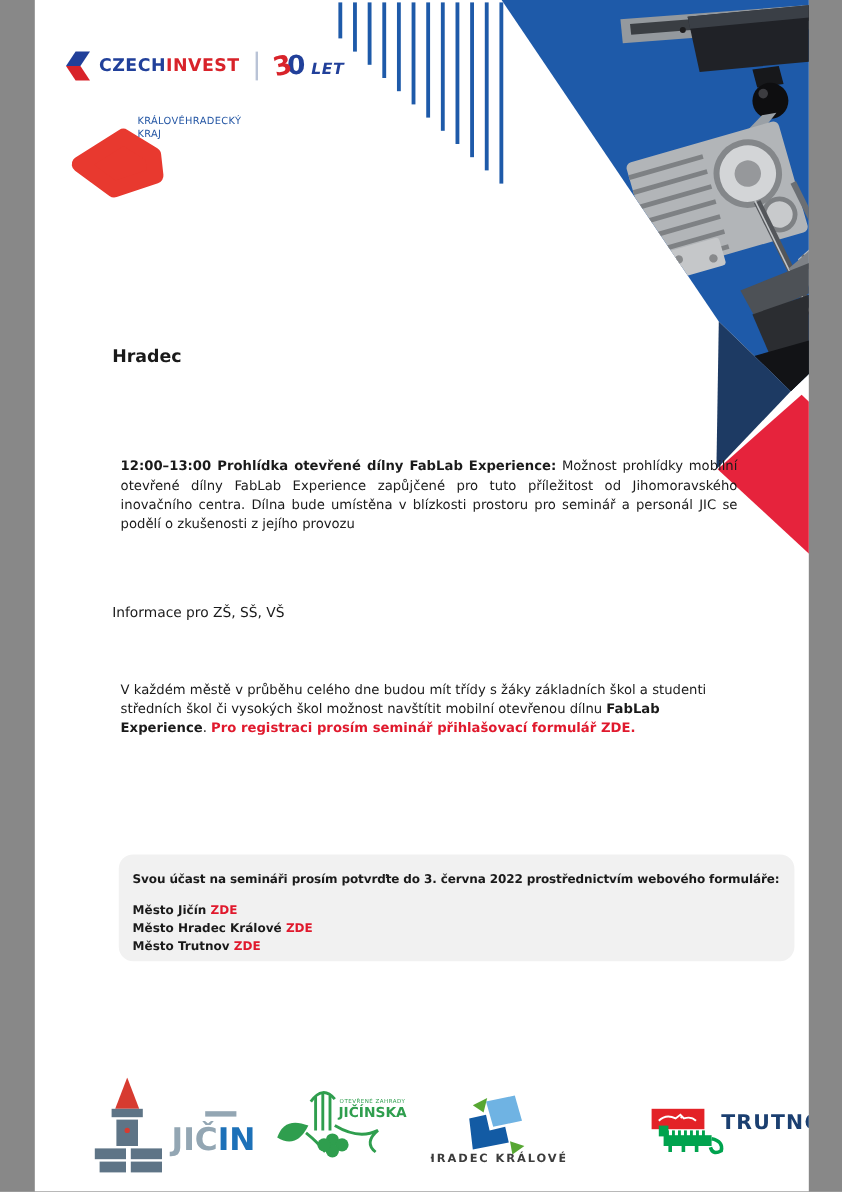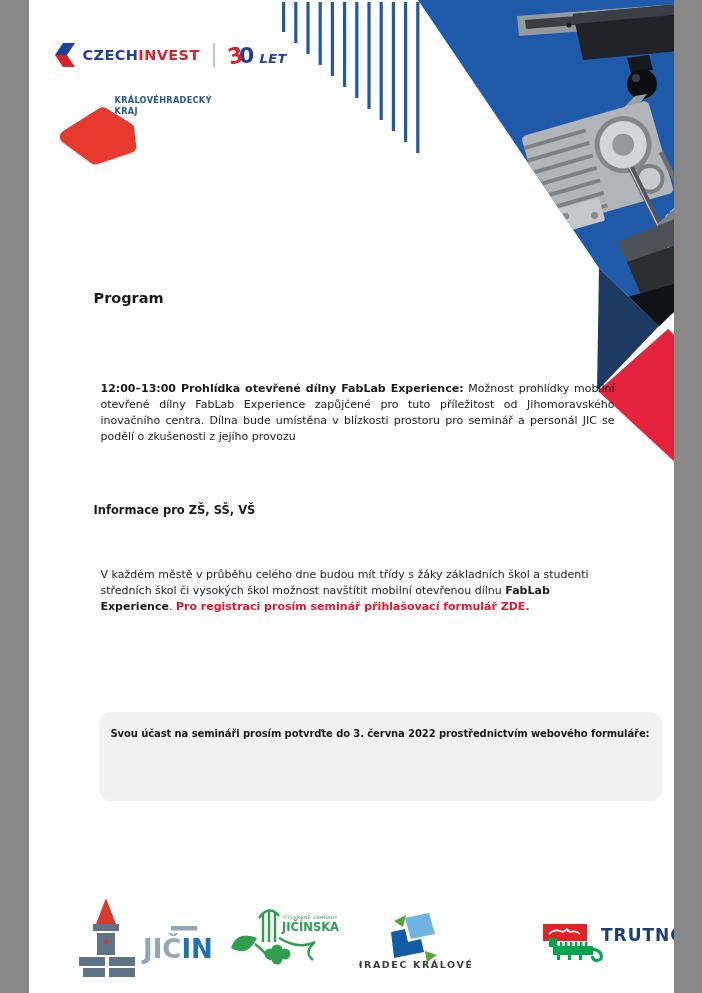--- a/index.html
+++ b/index.html
@@ -11,27 +11,27 @@
   
   .ci-row{left:25px;top:38px;display:flex;align-items:center;gap:7px;height:34px;}
   .ci-word{font-size:14.5px;font-weight:bold;letter-spacing:.4px;white-space:nowrap;}
   .ci-word .czech{color:var(--brand-blue,#21409a);}
   .ci-word .invest{color:var(--brand-red,#d8232a);}
   .ci-div{width:2px;height:24px;background:#b9c3d6;margin:0 6px;}
   .thirty{display:flex;align-items:baseline;}
   .thirty .n3{color:var(--brand-red,#d8232a);font-size:22px;font-weight:bold;transform:rotate(-14deg);display:inline-block;}
   .thirty .n0{color:var(--brand-blue,#21409a);font-size:22px;font-weight:bold;margin-left:-4px;display:inline-block;}
   .thirty .let{color:var(--brand-blue,#21409a);font-size:13px;font-weight:bold;margin-left:5px;letter-spacing:.5px;font-style:italic;}
-  .khk-text{left:86px;top:95px;color:#2456a4;font-size:8.2px;font-weight:bold;letter-spacing:.3px;line-height:11px;}
+  .khk-text{left:86px;top:95px;color:#2456a4;font-size:8.2px;font-weight:normal;letter-spacing:.3px;line-height:11px;}
   
   .h-program{left:65px;top:290px;font-size:14.5px;font-weight:bold;}
   .para{left:72px;width:514px;font-size:11px;line-height:16px;text-align:justify;}
   .p1{top:330px;}
   .p2{top:370px;}
-  .h-info{left:65px;top:503px;font-size:11.5px;font-weight:bold;}
+  .h-info{left:65px;top:503px;font-size:11.5px;font-weight:normal;}
   .p3{left:72px;top:556px;width:517px;font-size:11px;line-height:16px;text-align:left;}
   .red-cta{color:var(--link-red,#e0192d);font-weight:bold;}
   a.zde{color:var(--link-red,#e0192d);font-weight:bold;cursor:pointer;}
   .graybox{left:70px;top:712px;width:563px;height:89px;background:var(--box-bg,#f1f1f1);box-sizing:border-box;padding:16px 8px 0 12px;border-radius:12px;}
   .graybox .title{font-size:10px;font-weight:bold;white-space:nowrap;letter-spacing:-.1px;}
   .graybox .cities{margin-top:13px;font-size:10px;font-weight:bold;line-height:15px;}
   
   .logo{position:absolute;}
   svg text{font-family:"DejaVu Sans","Liberation Sans",sans-serif;}
 </style>
@@ -126,35 +126,43 @@
   </div>
 
   <svg class="abs" style="left:26px;top:98px;" width="86" height="72" viewBox="0 0 90 74">
     <path d="M12,40 L50,16 L76,32 L78,50 L42,62 Z" fill="var(--khk-red,#e8392f)" stroke="var(--khk-red,#e8392f)" stroke-width="14" stroke-linejoin="round"></path>
   </svg>
   <div class="abs khk-text">
     <div>KRÁLOVÉHRADECKÝ</div>
     <div>KRAJ</div>
   </div>
 
-  <div class="abs h-program">Program</div>
+  <div class="abs h-program">Hradec</div>
 
 
   <p class="abs para p2"><b>12:00–13:00 Prohlídka otevřené dílny FabLab Experience:</b>
     <span>Možnost prohlídky mobilní otevřené dílny FabLab Experience zapůjčené pro tuto příležitost od Jihomoravského inovačního centra. Dílna bude umístěna v blízkosti prostoru pro seminář a personál JIC se podělí o zkušenosti z jejího provozu</span></p>
 
   <div class="abs h-info">Informace pro ZŠ, SŠ, VŠ</div>
 
   <p class="abs p3"><span>V každém městě v průběhu celého dne budou mít třídy s žáky základních škol a studenti středních škol či vysokých škol možnost navštítit mobilní otevřenou dílnu</span>
     <b>FabLab Experience</b><span>.</span>
     <span class="red-cta"><span>Pro registraci prosím seminář přihlašovací formulář</span>
       <a class="zde">ZDE</a><span>.</span></span></p>
 
   <div class="abs graybox">
     <div class="title">Svou účast na semináři prosím potvrďte do 3. června 2022 prostřednictvím webového formuláře:</div>
+    <div class="cities">
+      <div><b>Město Jičín</b>
+        <a class="zde">ZDE</a></div>
+      <div><b>Město Hradec Králové</b>
+        <a class="zde">ZDE</a></div>
+      <div><b>Město Trutnov</b>
+        <a class="zde">ZDE</a></div>
+    </div>
   </div>
 
   <svg class="logo" style="left:42px;top:898px;" width="150" height="80" viewBox="0 0 150 80">
     <polygon points="35,0 25,26 45,26" fill="#d73b30"></polygon>
     <rect x="22" y="26" width="26" height="7" fill="var(--jicin-slate,#5e7486)"></rect>
     <rect x="26" y="35" width="18" height="22" fill="var(--jicin-slate,#5e7486)"></rect>
     <circle cx="35" cy="44" r="2.2" fill="#d73b30"></circle>
     <rect x="8" y="59" width="26" height="9" fill="var(--jicin-slate,#5e7486)"></rect>
     <rect x="38" y="59" width="26" height="9" fill="var(--jicin-slate,#5e7486)"></rect>
     <rect x="12" y="70" width="22" height="9" fill="var(--jicin-slate,#5e7486)"></rect>

